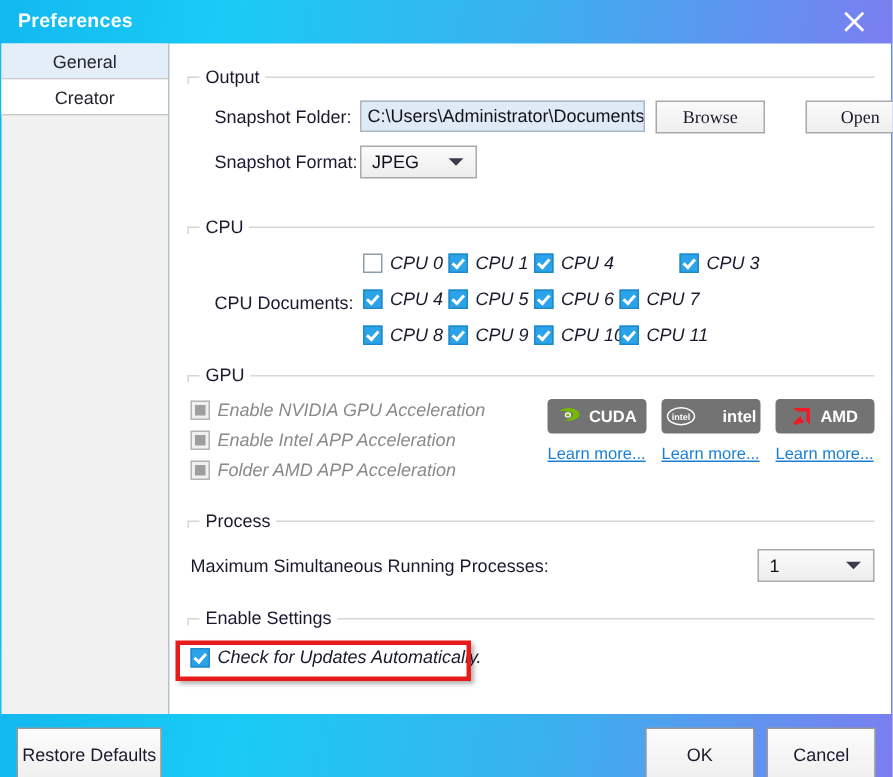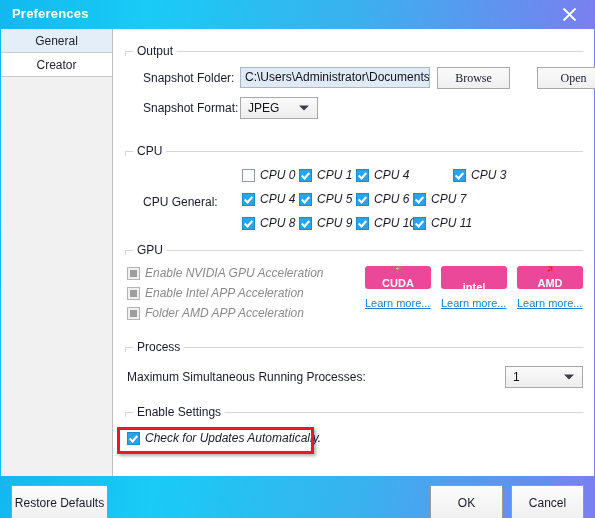--- a/index.html
+++ b/index.html
@@ -242,32 +242,31 @@
   .cb-label {
     font-size: 12px;
     color: #1a1a2e;
   }
   .cb-label.disabled { color: #8a8a8a; }
 
   
   .brand-btn {
     position: absolute;
     height: 23px;
-    background: #ec4899;
+    background: #737373;
     border: none;
     border-radius: 3px;
     display: flex;
     align-items: center;
     justify-content: center;
     gap: 5px;
     cursor: pointer;
     color: #ffffff;
     font-size: 11px;
     font-weight: bold;
-    flex-direction: column;
   }
   .brand-btn.amd .brand-text { color: #ffffff; }
   .learn-link {
     position: absolute;
     font-size: 11px;
     color: #1a7fd4;
     text-decoration: underline;
     cursor: pointer;
     white-space: nowrap;
   }
@@ -346,21 +345,21 @@
         <span class="combo-val">JPEG</span>
         <span class="combo-arrow"></span>
       </div>
     </div>
 
     <div class="group" style="top:122px;">
       <div class="group-line"></div>
       <div class="group-line-left"></div>
       <div class="group-label">CPU</div>
 
-      <div class="fld-label" style="left:18px; top:44px;">CPU General:</div>
+      <div class="fld-label" style="left:18px; top:44px;">CPU Documents:</div>
 
       <div class="cb-item" style="left:117px; top:17px;">
         <span class="cb-box"></span>
         <span class="cb-label">CPU 0</span>
       </div>
       <div class="cb-item" style="left:174px; top:17px;">
         <span class="cb-box checked"></span>
         <span class="cb-label">CPU 1</span>
       </div>
       <div class="cb-item" style="left:231px; top:17px;">

